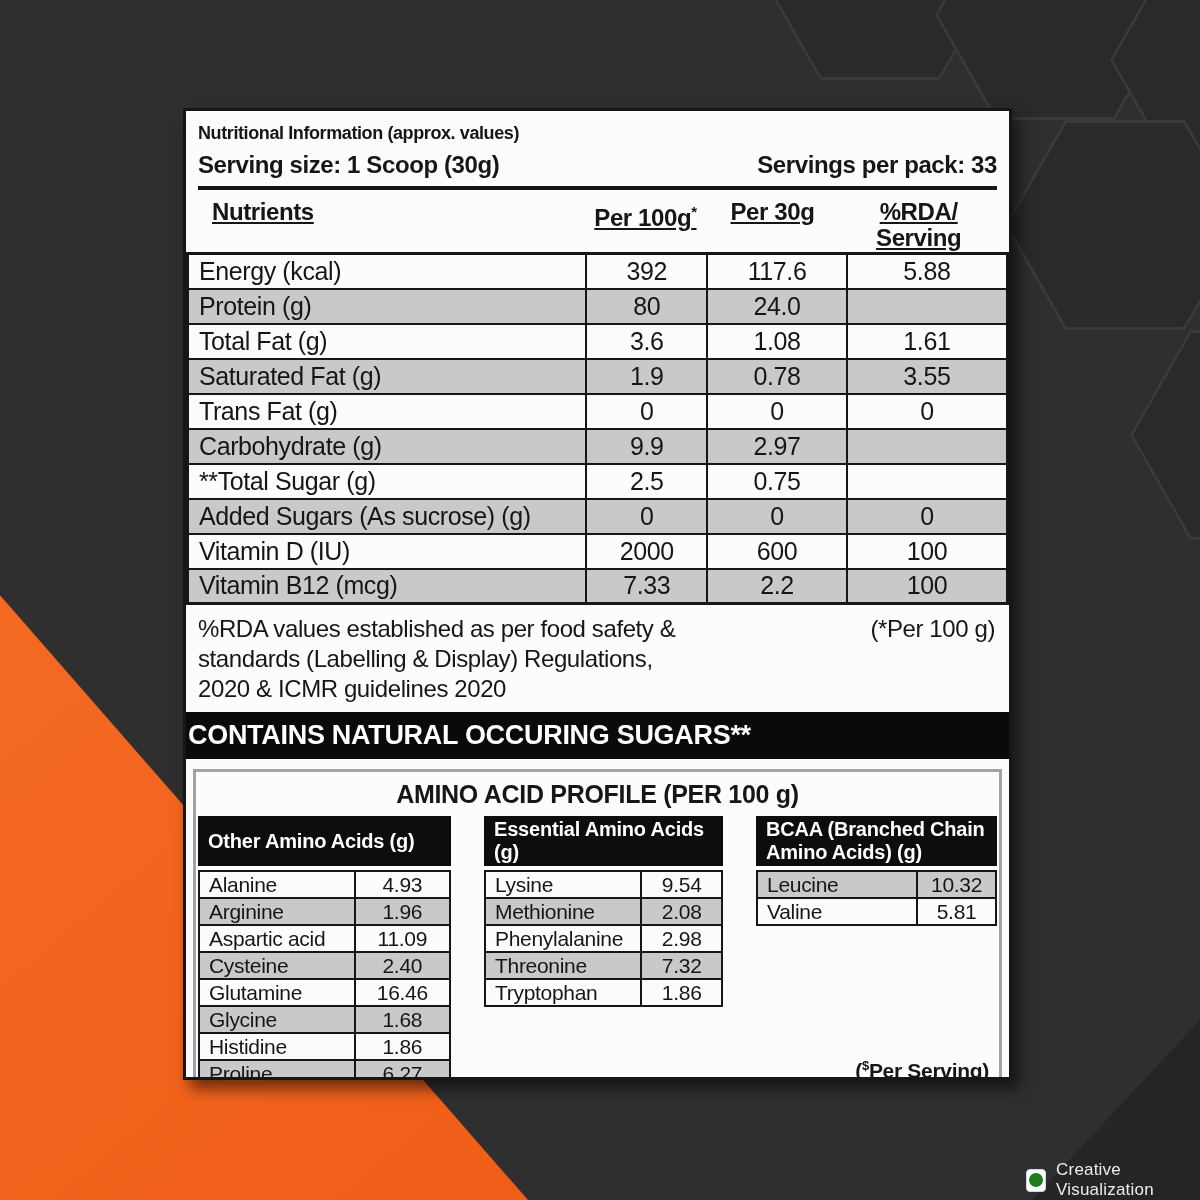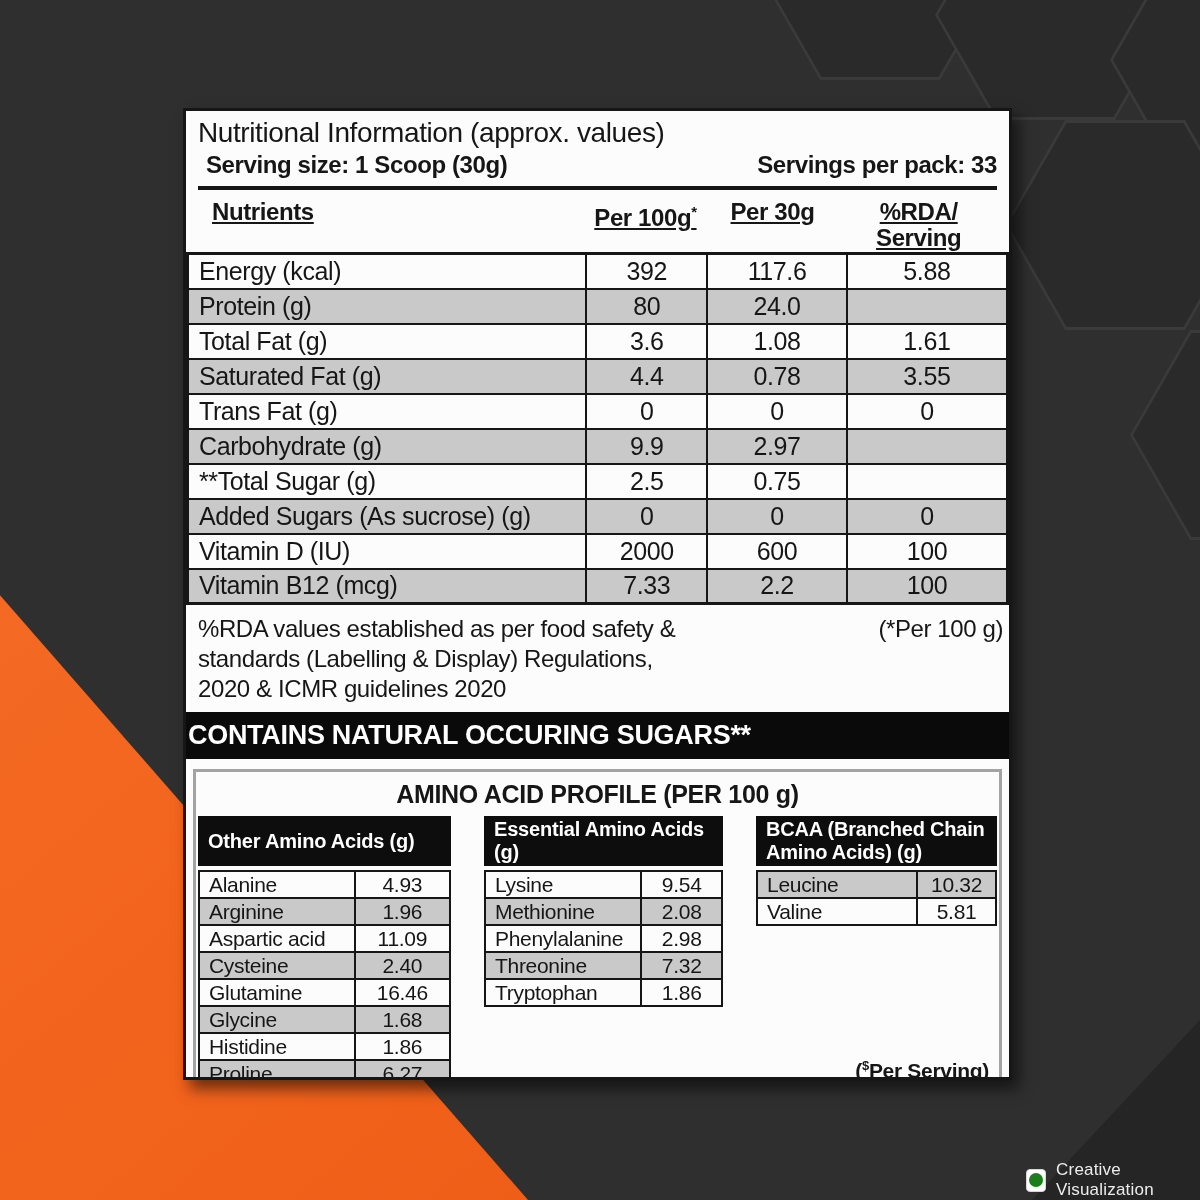--- a/index.html
+++ b/index.html
@@ -25,35 +25,35 @@
   .veg-dot { width:14px; height:14px; border-radius:50%; background:#1b7e1b; }
   .watermark-text { color:#ececec; font-size:17px; letter-spacing:0.2px; }
   
   .panel {
     position:absolute; left:183px; top:108px; width:829px; height:972px;
     background:#fcfcfc; border:3px solid #161616; color:#161616;
     box-shadow:7px 9px 14px rgba(0,0,0,0.55);
     overflow:hidden;
   }
   .panel-header { padding:7px 12px 0 12px; }
-  .title { font-size:28px; font-weight:400; letter-spacing:-0.4px; line-height:30px; }
-  .serving-row { display:flex; justify-content:space-between; font-size:24px; font-weight:700; letter-spacing:-0.4px; margin-top:3px; line-height:28px;margin-left:8px; }
+  .title { font-size:18px; font-weight:700; letter-spacing:-0.4px; line-height:30px; }
+  .serving-row { display:flex; justify-content:space-between; font-size:24px; font-weight:700; letter-spacing:-0.4px; margin-top:3px; line-height:28px; }
   .rule { height:4px; background:#161616; margin-top:7px; }
   .cols-row { display:grid; grid-template-columns:48.6% 14.8% 17% 19.6%; padding:9px 0 6px 0; height:62px; }
   .cols-row .col { font-size:24px; font-weight:700; letter-spacing:-0.4px; text-align:center; line-height:26px; white-space:pre-line;text-decoration:underline; }
   .cols-row .col.first { text-align:left; padding-left:14px; }
   sup { font-size:62%; vertical-align:super; }
   
   table.nutri { width:100%; border-collapse:collapse; border:3px solid #161616; table-layout:fixed; }
   table.nutri td { border:2px solid #161616; height:35px; font-size:25px; letter-spacing:-0.4px; background:#fcfcfc; }
   table.nutri td.c-label { padding-left:10px; }
   table.nutri td.c-num { text-align:center; }
   table.nutri tr.alt td { background:#c9c9c9; }
   
-  .footnote-row { display:flex; justify-content:space-between; align-items:flex-start; padding:9px 6px 8px 12px; }
+  .footnote-row { display:flex; justify-content:space-between; align-items:flex-start; padding:9px 14px 8px 12px; }
   .footnote-left { font-size:24px; line-height:30px; letter-spacing:-0.4px; white-space:pre-line; }
   .footnote-right { font-size:24px; letter-spacing:-0.4px; white-space:nowrap; line-height:30px; }
   
   .banner { background:#0a0a0a; color:#ffffff; height:47px; display:flex; align-items:center; font-size:27px; font-weight:700; letter-spacing:-0.3px; padding-left:2px; }
   
   .amino-wrap { padding:10px 7px 0 7px; }
   .amino-box { border:3px solid #a3a3a3; position:relative; padding-bottom:3px; }
   .amino-title { text-align:center; font-size:25px; font-weight:700; letter-spacing:-0.3px; padding:8px 0 7px 0; }
   .amino-tables { display:flex; justify-content:space-between; align-items:flex-start; padding:0 2px; }
   .amino-col { }
@@ -131,21 +131,21 @@
             <td class="c-num"></td>
           </tr>
           <tr>
             <td class="c-label">Total Fat (g)</td>
             <td class="c-num">3.6</td>
             <td class="c-num">1.08</td>
             <td class="c-num">1.61</td>
           </tr>
           <tr class="alt">
             <td class="c-label">Saturated Fat (g)</td>
-            <td class="c-num">4.4</td>
+            <td class="c-num">1.9</td>
             <td class="c-num">0.78</td>
             <td class="c-num">3.55</td>
           </tr>
           <tr>
             <td class="c-label">Trans Fat (g)</td>
             <td class="c-num">0</td>
             <td class="c-num">0</td>
             <td class="c-num">0</td>
           </tr>
           <tr class="alt">

